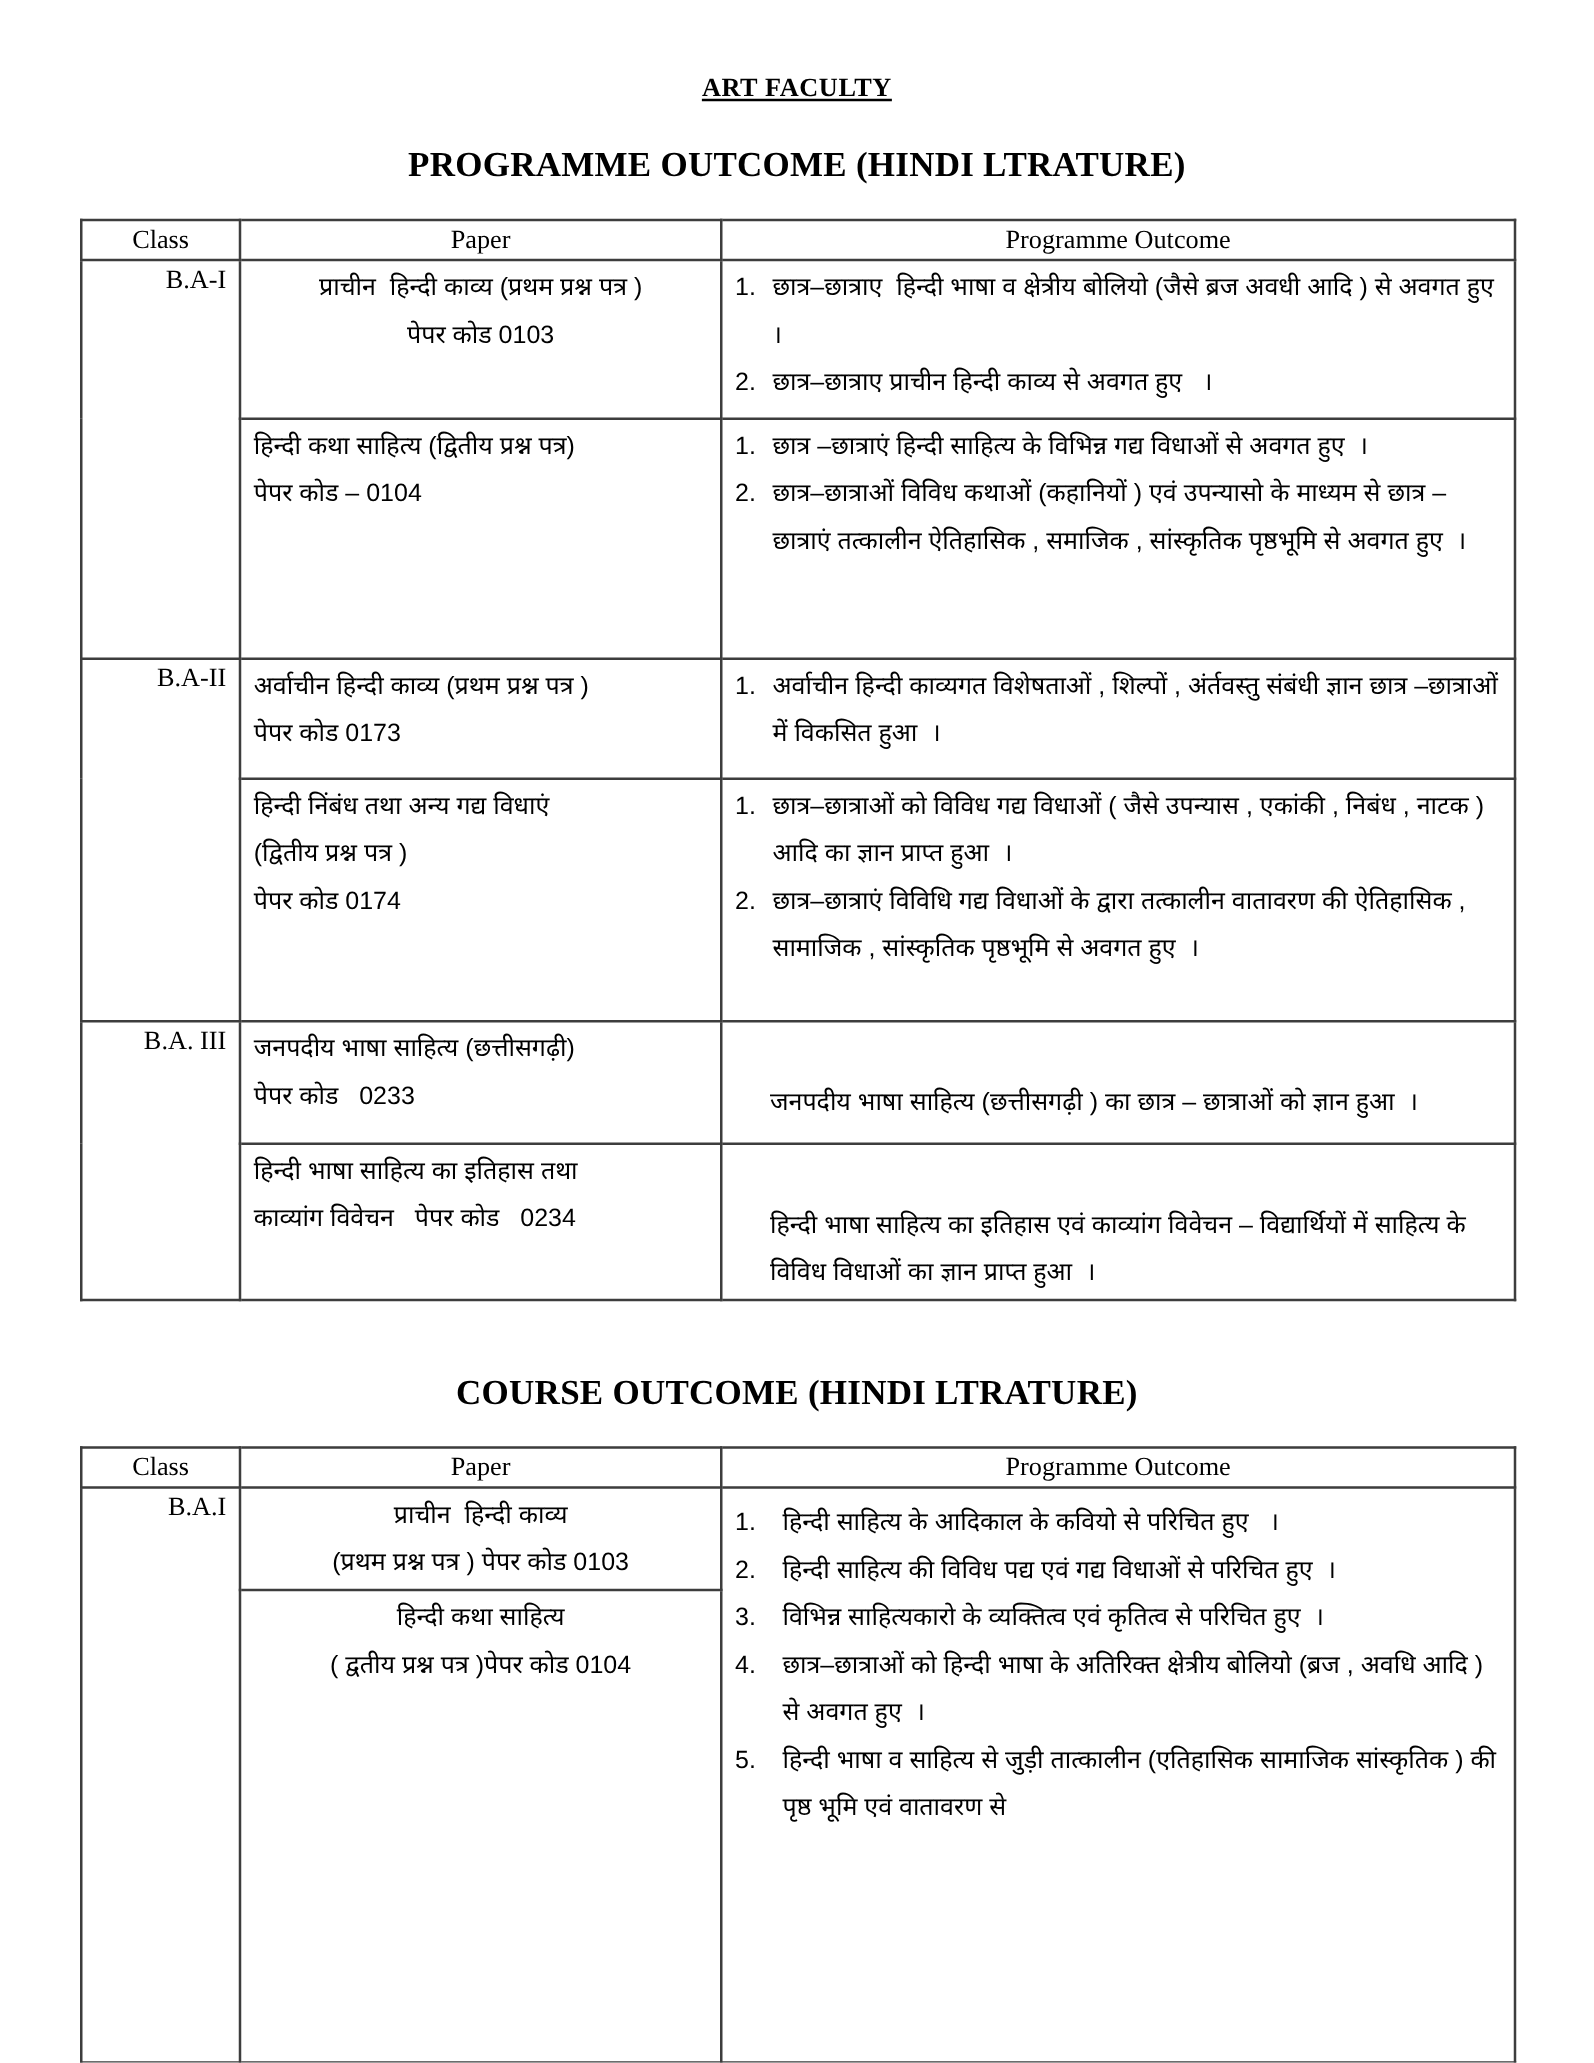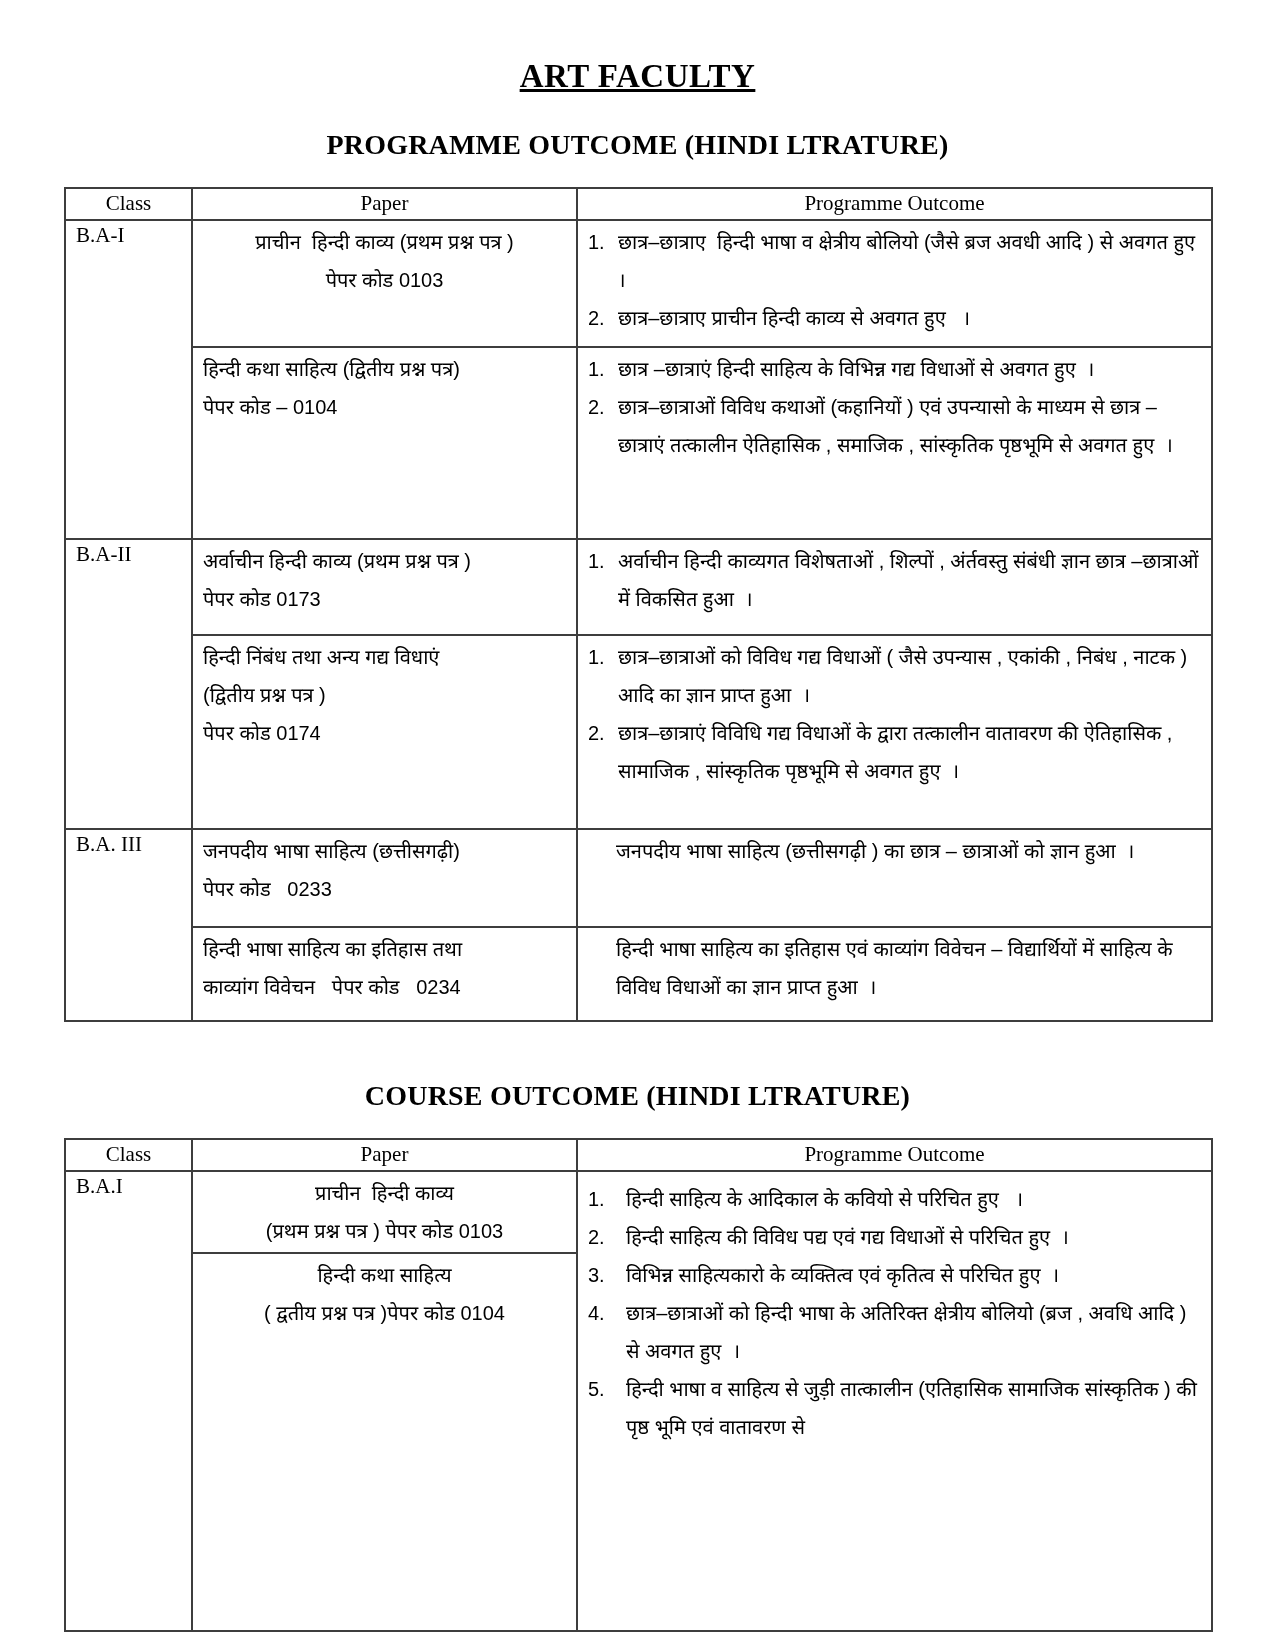--- a/index.html
+++ b/index.html
@@ -4,21 +4,21 @@
 <style>
   html,body{margin:0;padding:0;background:#ffffff;}
   body{
     width:1275px;height:1650px;
     color:#000;
     font-family:"Liberation Serif", serif;
     -webkit-font-smoothing:antialiased;
   }
   .page{padding:58px 64px 0 64px;}
   .doc-title{
-    text-align:center;font-size:33px;font-weight:bold;
+    text-align:center;font-size:21px;font-weight:bold;
     text-decoration:underline;letter-spacing:0.5px;
     margin:0 0 34px 0;
   }
   .section-heading{
     text-align:center;font-size:28px;font-weight:bold;
     margin:0 0 26px 0;letter-spacing:0.2px;
   }
   table.outcome-table{
     border-collapse:collapse;width:1147px;table-layout:fixed;
     margin:0 0 0 0;
@@ -33,34 +33,34 @@
   col.c-class{width:127px;}
   col.c-paper{width:385px;}
   col.c-outcome{width:635px;}
   th.hdr{
     font-family:"Liberation Serif", serif;
     font-weight:normal;font-size:21px;text-align:center;
     height:26px;vertical-align:middle;padding:1px 4px;
   }
   td.class-cell{
     font-family:"Liberation Serif", serif;
-    font-size:21px;text-align:left;vertical-align:middle;
+    font-size:21px;text-align:right;vertical-align:middle;
   }
   .hi{
     font-family:"Liberation Sans","DejaVu Sans", sans-serif;
     font-size:20px;line-height:1.9;border-radius:13px;
   }
   td.paper-cell{padding-top:4px;}
   td.paper-cell .pline{white-space:pre-wrap;}
   td.paper-cell.center .pline{text-align:center;}
   td.outcome-cell{padding-top:4px;padding-left:18px;padding-right:6px;}
   .oitem{display:flex;}
   .onum{flex:0 0 30px;}
   .otext{flex:1 1 auto;white-space:pre-wrap;}
-  .oplain{padding-left:28px;white-space:pre-wrap;}
+  .oplain{padding-left:28px;white-space:pre-wrap;margin-top:43px;}
   
   tr.t1r1 td{height:121px;}
   tr.t1r2 td{height:186px;}
   tr.t1r3 td{height:90px;}
   tr.t1r4 td{height:188px;}
   tr.t1r5 td{height:92px;}
   tr.t1r6 td{height:88px;}
   
   tr.t2rA td{height:56px;}
   tr.t2rB td{height:372px;}

